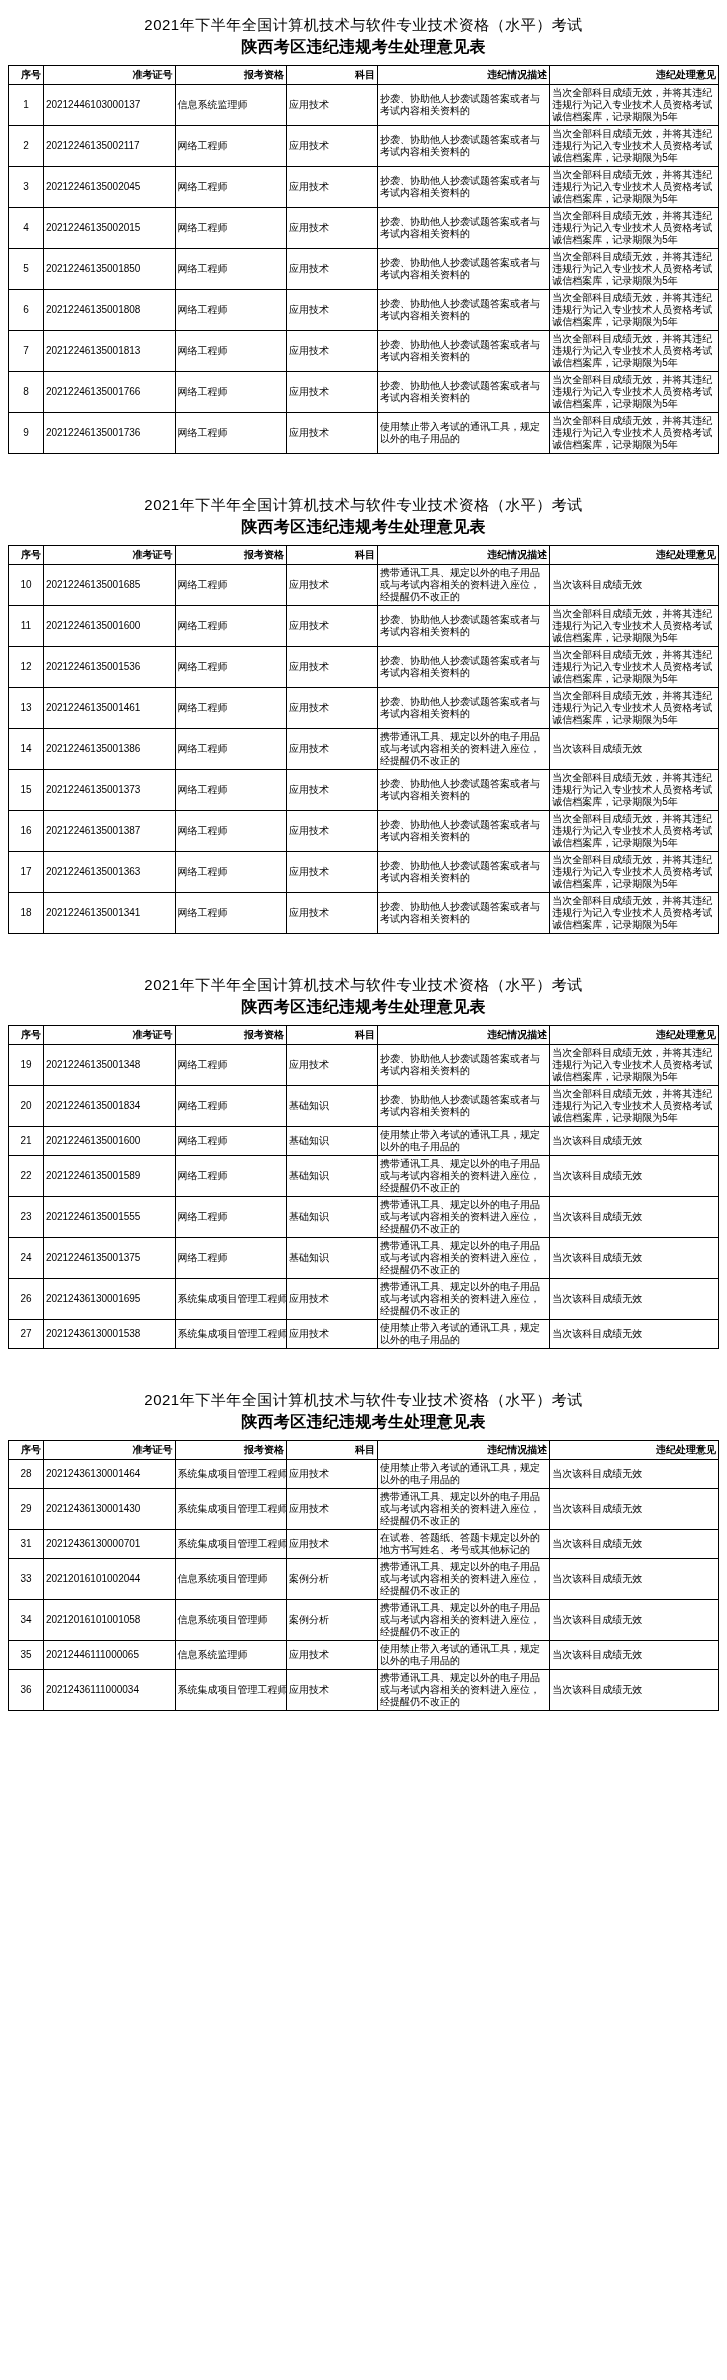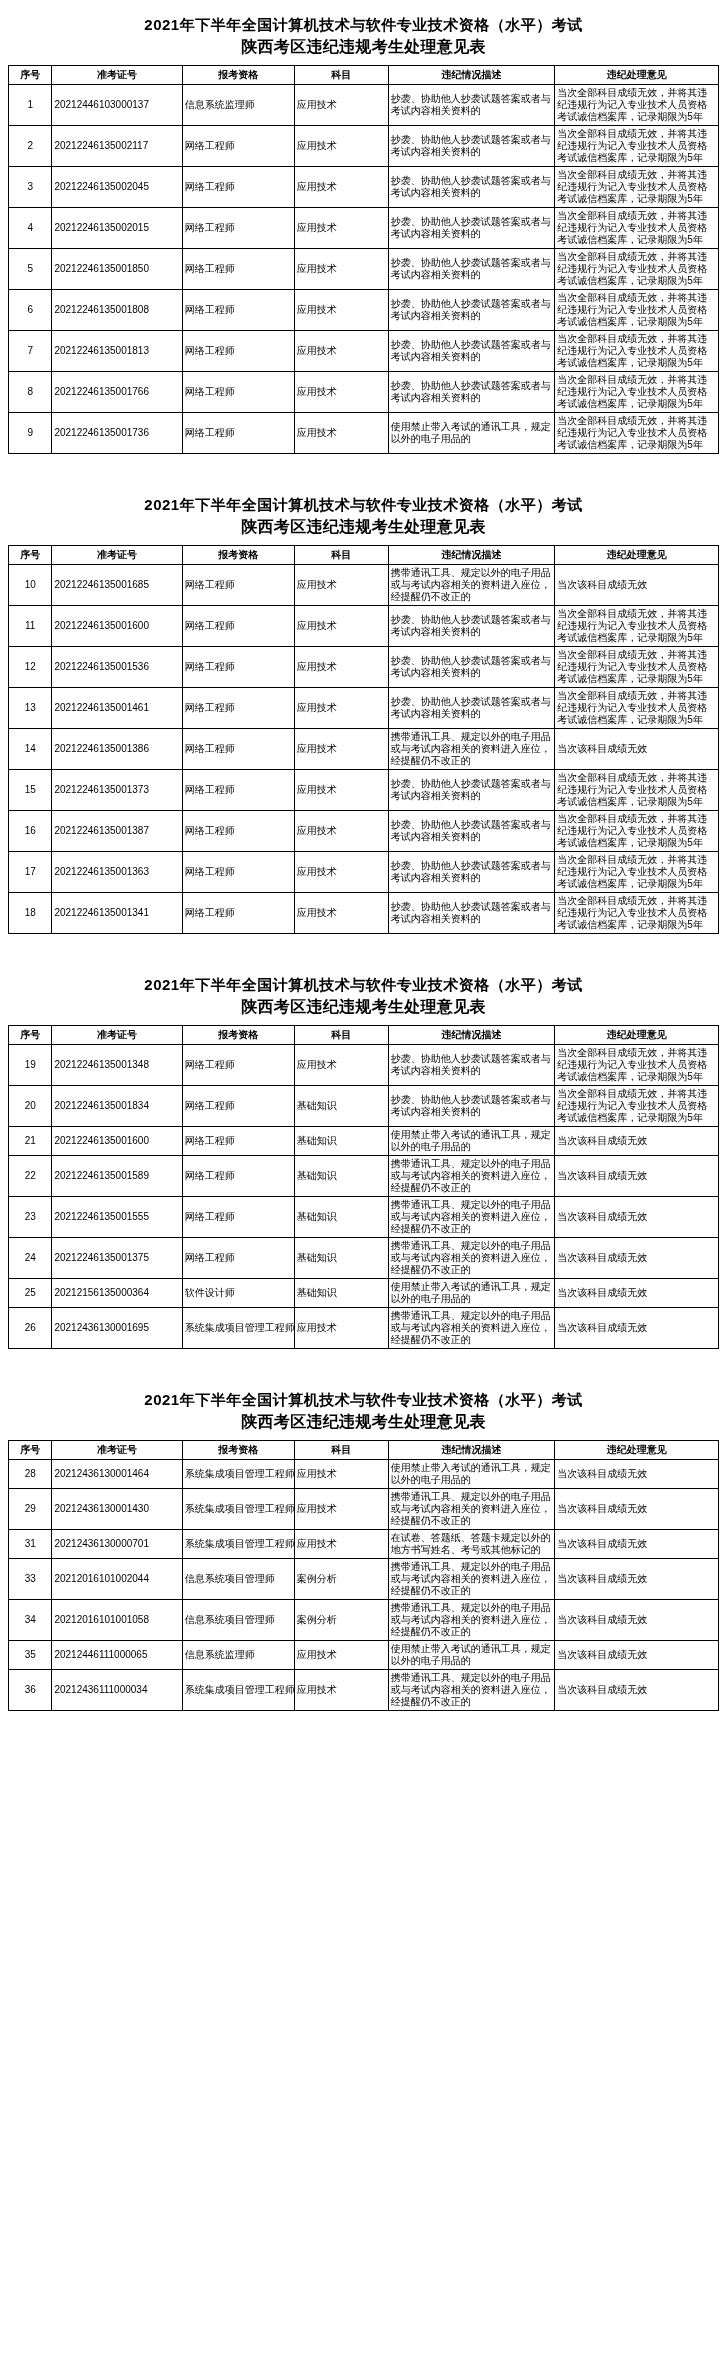--- a/index.html
+++ b/index.html
@@ -19,21 +19,21 @@
   }
   .block {
     padding: 14px 8px 26px 8px;
   }
   .title-wrap {
     text-align: center;
     margin-bottom: 8px;
   }
   .title-main {
     font-size: 15px;
-    font-weight: bold;
+    font-weight: normal;
     letter-spacing: 0.5px;
     line-height: 22px;
   }
   .title-sub {
     font-size: 16px;
     font-weight: bold;
     letter-spacing: 0.3px;
     line-height: 20px;
     margin-top: 1px;
   }
@@ -46,23 +46,23 @@
   table.sheet th, table.sheet td {
     border: 1px solid #000000;
     font-size: 10px;
     line-height: 12px;
     vertical-align: middle;
     padding: 2px 2px;
     word-break: break-all;
   }
   table.sheet th {
     font-weight: bold;
-    text-align: center;
+    text-align: right;
     height: 16px;
-    padding: 1px 8px;
+    padding: 1px 2px;
   }
   th.c-idx, td.c-idx { width: 26px; text-align: center; }
   th.c-ticket, td.c-ticket { width: 112px; margin-top: 31px; }
   th.c-qual, td.c-qual { width: 94px; }
   th.c-subject, td.c-subject { width: 76px; margin-left: 35px; }
   th.c-desc, td.c-desc { width: 148px; }
   th.c-opinion, td.c-opinion { width: 145px; }
   td.c-ticket, td.c-qual, td.c-subject { white-space: nowrap; overflow: hidden; }
   td.c-desc, td.c-opinion { padding-top: 3px; padding-bottom: 3px; }
   td.c-idx { font-size: 10px; }
@@ -315,33 +315,33 @@
             </tr>
             <tr>
               <td class="c-idx">24</td>
               <td class="c-ticket">20212246135001375</td>
               <td class="c-qual">网络工程师</td>
               <td class="c-subject">基础知识</td>
               <td class="c-desc">携带通讯工具、规定以外的电子用品或与考试内容相关的资料进入座位，经提醒仍不改正的</td>
               <td class="c-opinion">当次该科目成绩无效</td>
             </tr>
             <tr>
-              <td class="c-idx">25</td>
-              <td class="c-ticket">20212156135000364</td>
-              <td class="c-qual">软件设计师</td>
-              <td class="c-subject">基础知识</td>
-              <td class="c-desc">使用禁止带入考试的通讯工具，规定以外的电子用品的</td>
-              <td class="c-opinion">当次该科目成绩无效</td>
-            </tr>
-            <tr>
               <td class="c-idx">26</td>
               <td class="c-ticket">20212436130001695</td>
               <td class="c-qual">系统集成项目管理工程师</td>
               <td class="c-subject">应用技术</td>
               <td class="c-desc">携带通讯工具、规定以外的电子用品或与考试内容相关的资料进入座位，经提醒仍不改正的</td>
+              <td class="c-opinion">当次该科目成绩无效</td>
+            </tr>
+            <tr>
+              <td class="c-idx">27</td>
+              <td class="c-ticket">20212436130001538</td>
+              <td class="c-qual">系统集成项目管理工程师</td>
+              <td class="c-subject">应用技术</td>
+              <td class="c-desc">使用禁止带入考试的通讯工具，规定以外的电子用品的</td>
               <td class="c-opinion">当次该科目成绩无效</td>
             </tr>
           </tbody>
         </table>
       </div>
       <div class="block">
         <div class="title-wrap">
           <div class="title-main">2021年下半年全国计算机技术与软件专业技术资格（水平）考试</div>
           <div class="title-sub">陕西考区违纪违规考生处理意见表</div>
         </div>

